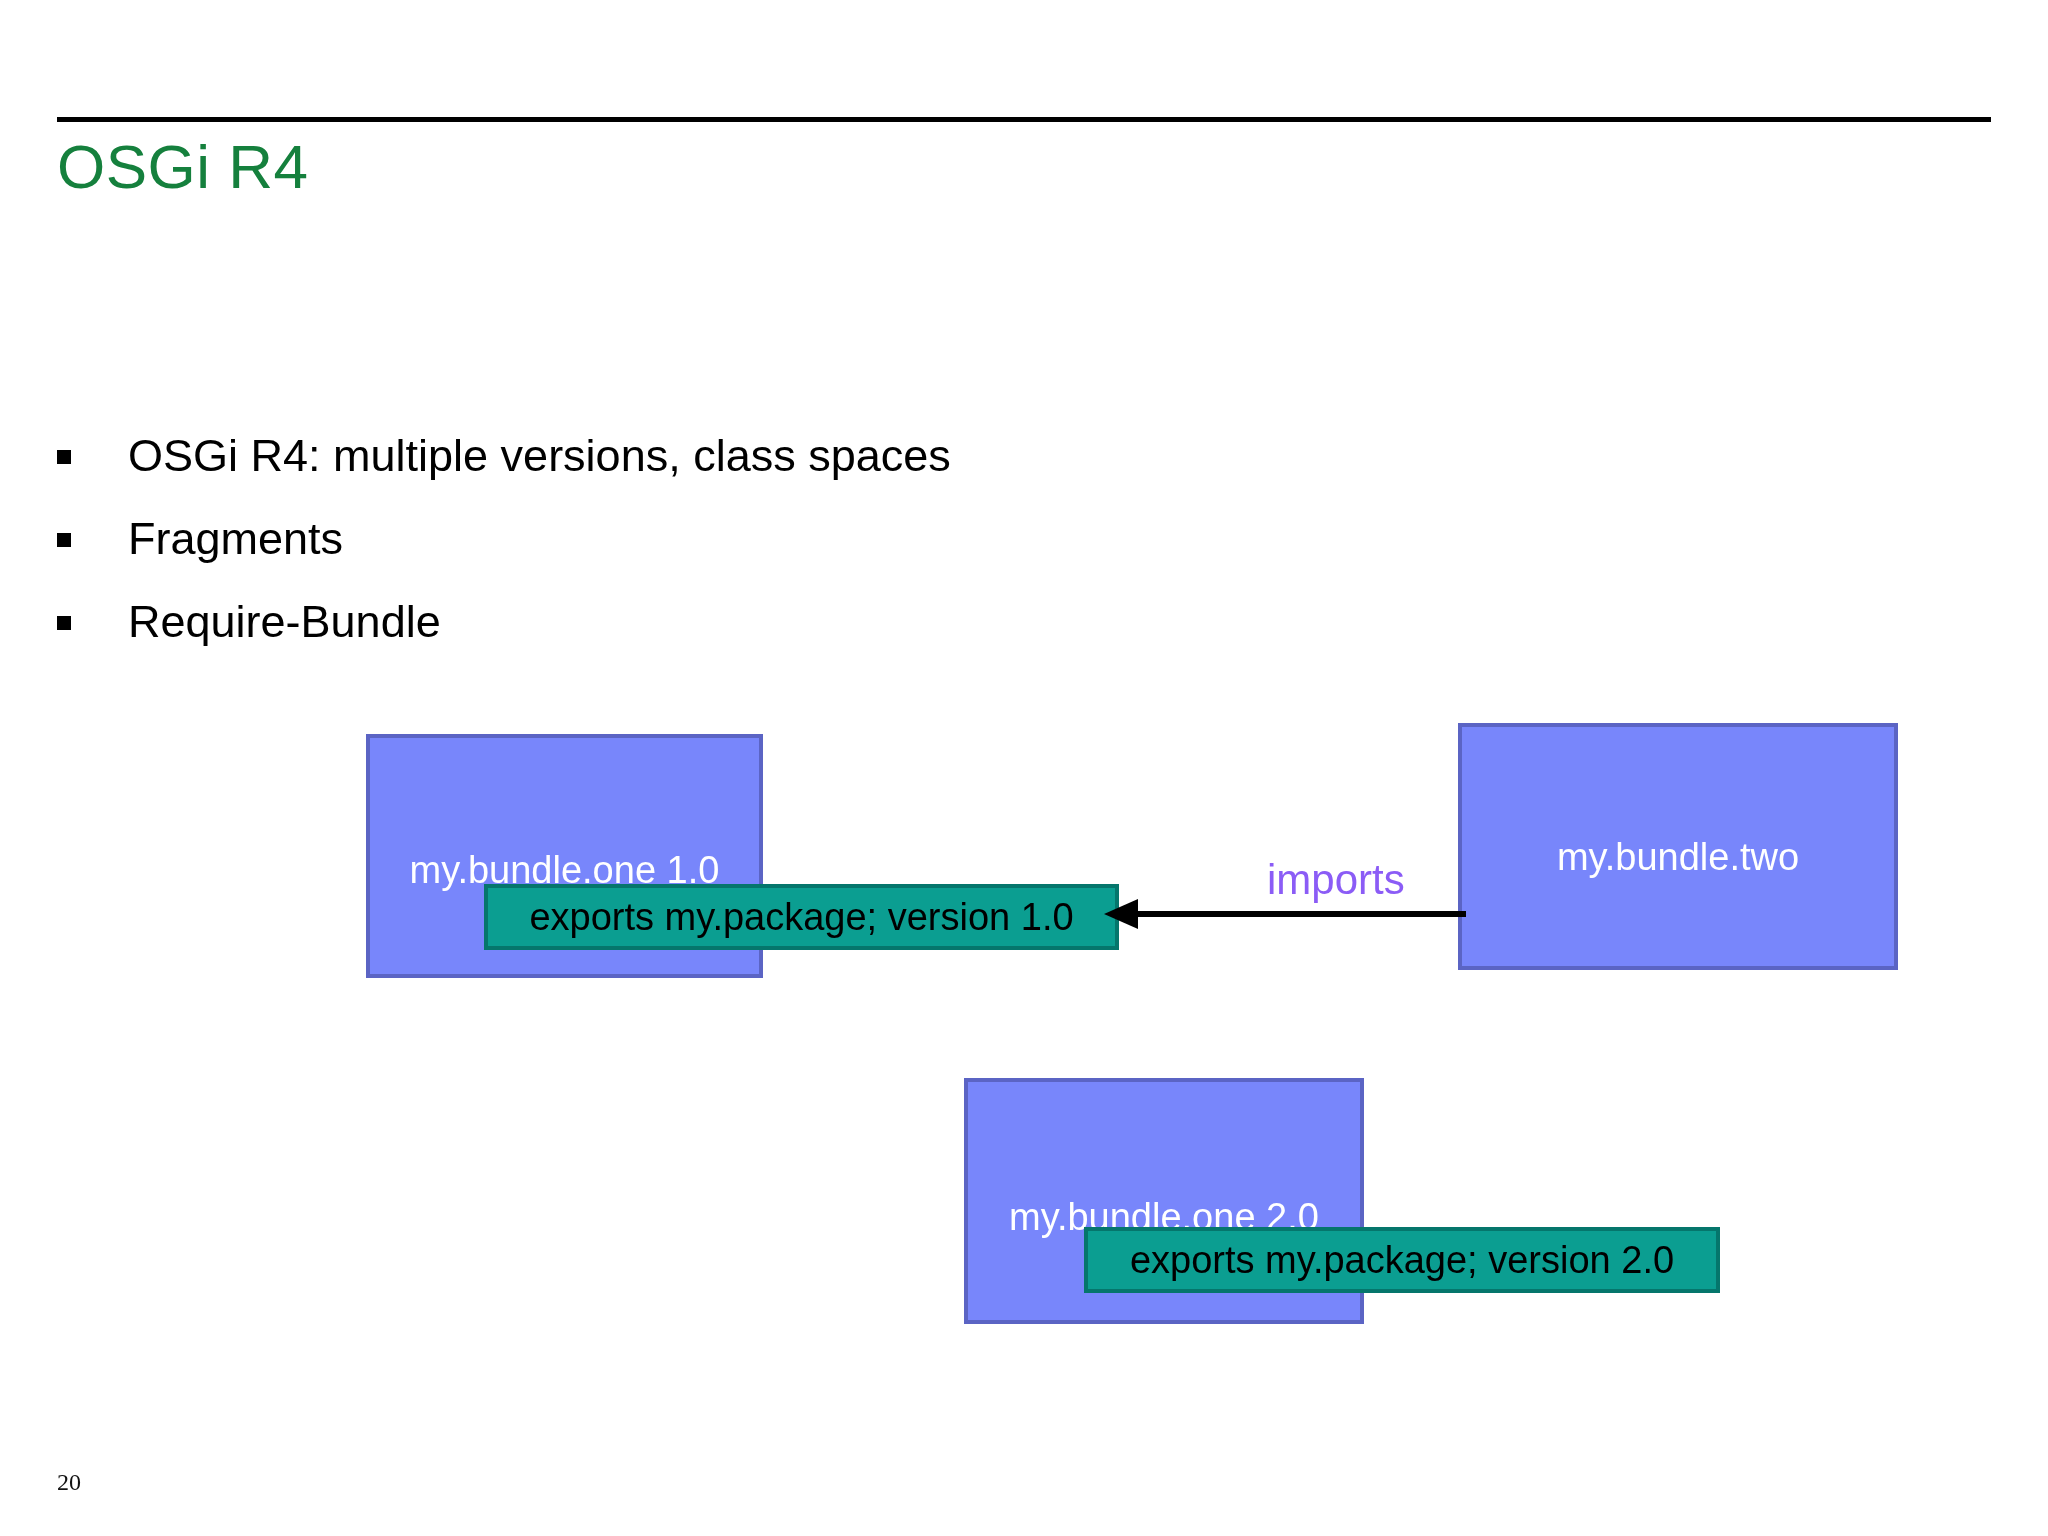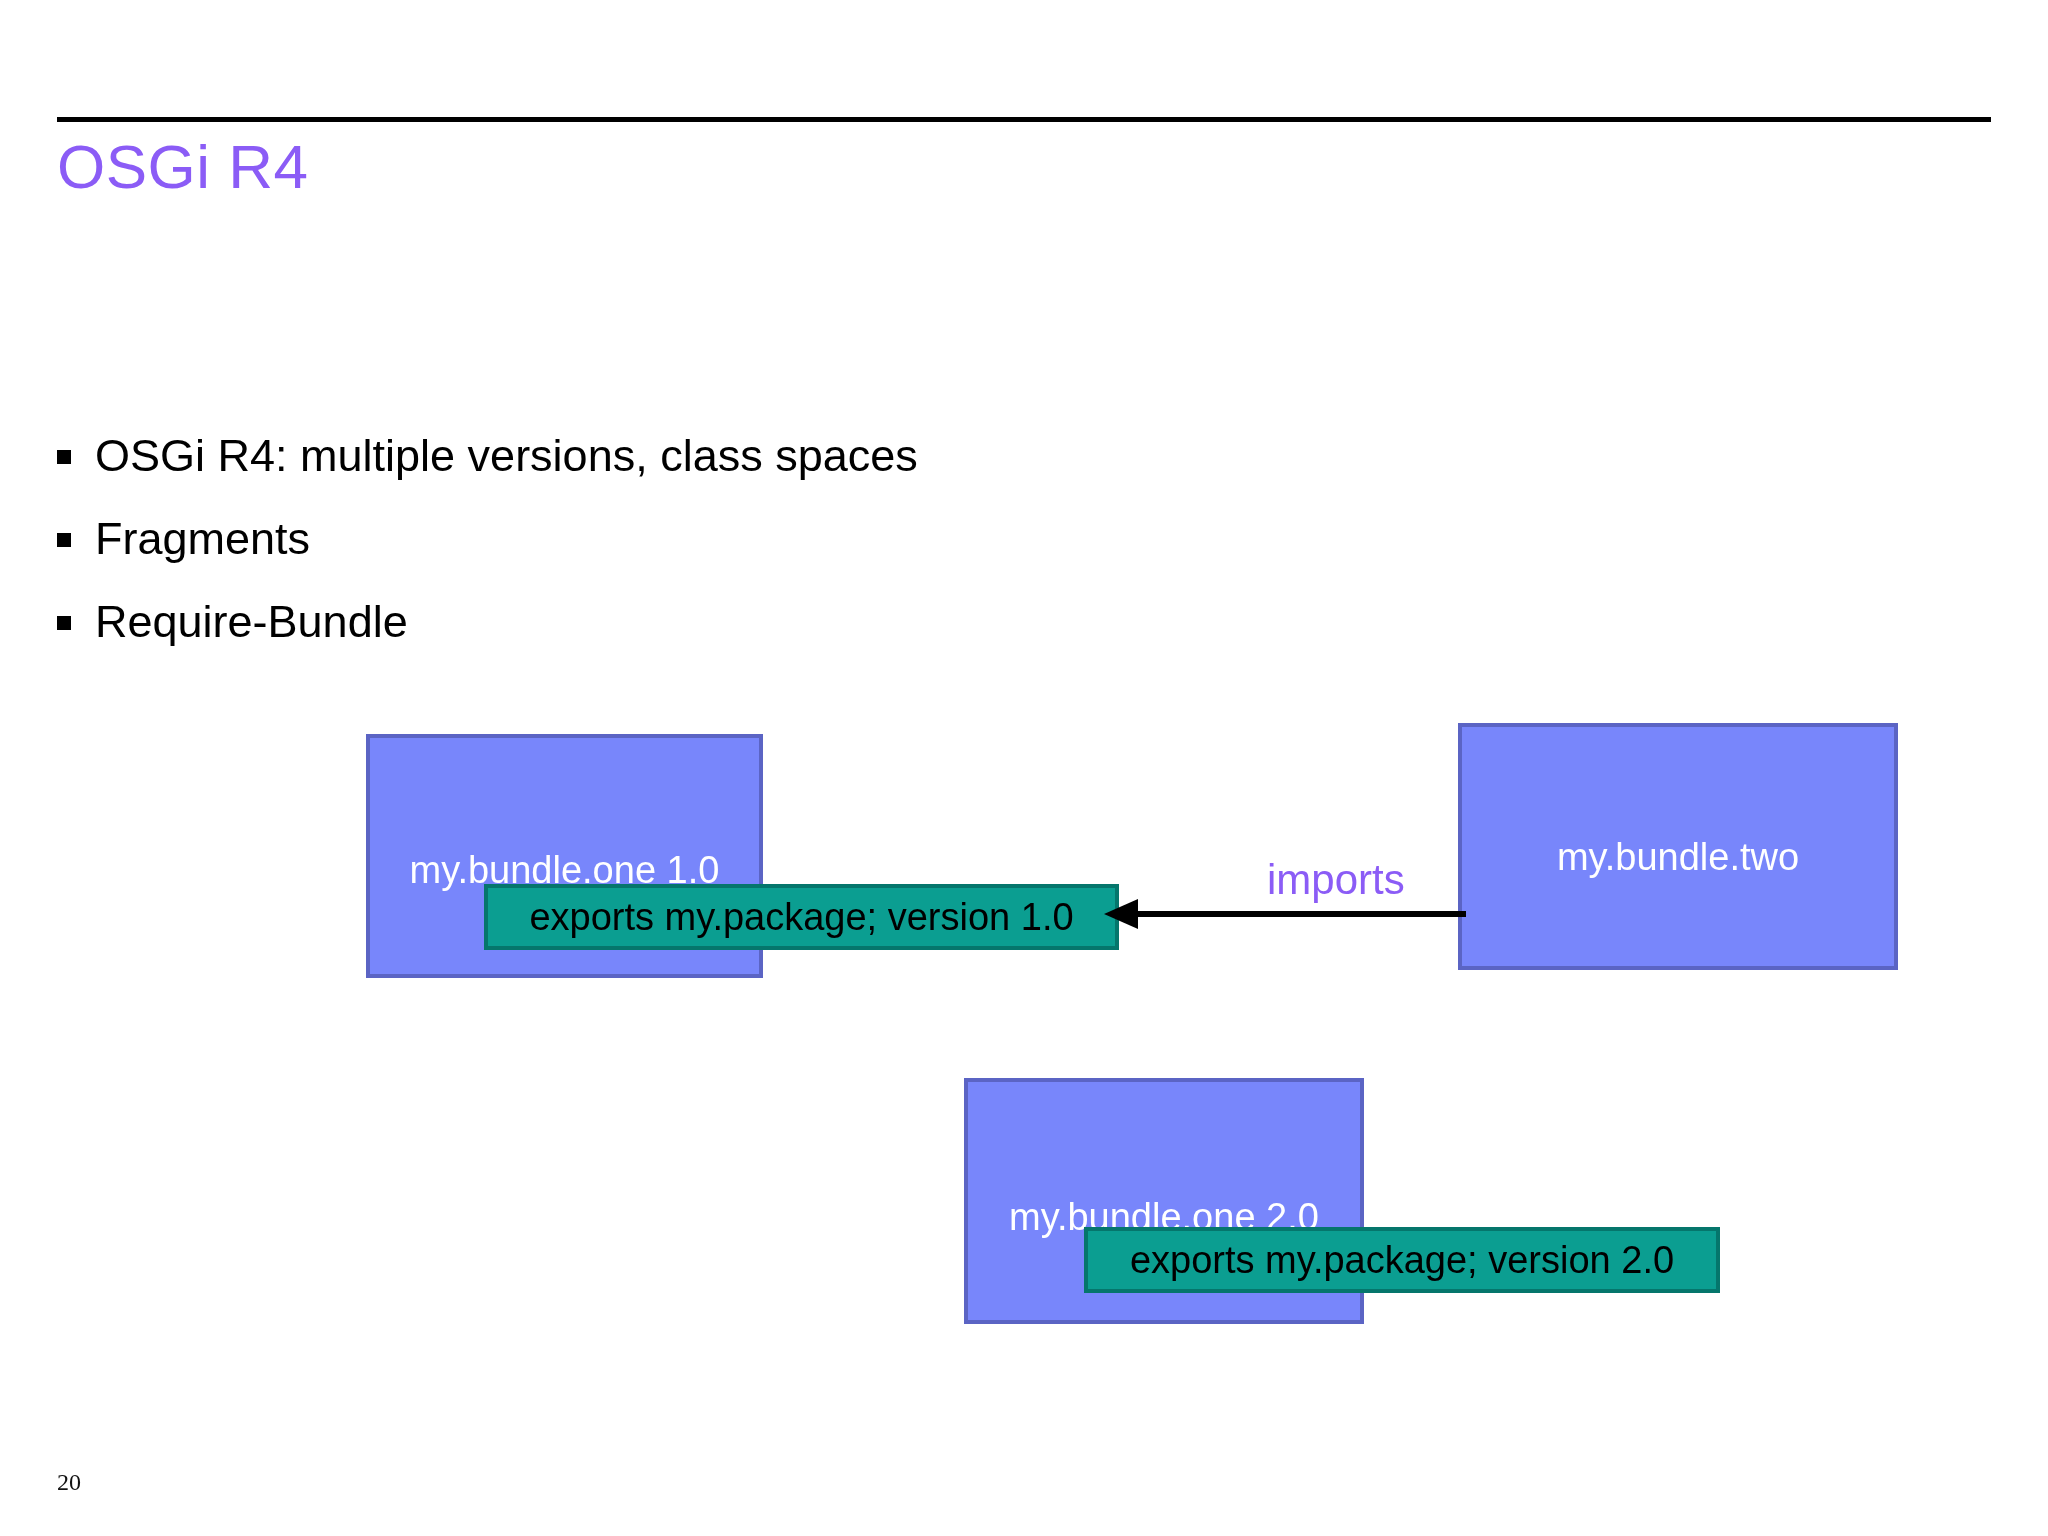--- a/index.html
+++ b/index.html
@@ -28,21 +28,21 @@
     height: 5px;
     background: #000000;
   }
   #slide-title {
     position: absolute;
     left: 57px;
     top: 131px;
     width: 1500px;
     font-size: 62px;
     line-height: 72px;
-    color: #8b5cf6;
+    color: #15803d;
     letter-spacing: 0.5px;
     white-space: nowrap;
   }
 
   
   #bullets {
     position: absolute;
     left: 57px;
     top: 428px;
     width: 1700px;
@@ -59,20 +59,21 @@
     flex: 0 0 auto;
     position: relative;
     top: -7px;
     margin-right: 24px;
   }
   .bullet-text {
     font-size: 45px;
     line-height: 56px;
     color: #000000;
     white-space: nowrap;
+    margin-left: 33px;
   }
 
   
   #diagram {
     position: absolute;
     left: 0;
     top: 0;
     width: 2048px;
     height: 1536px;
   }

